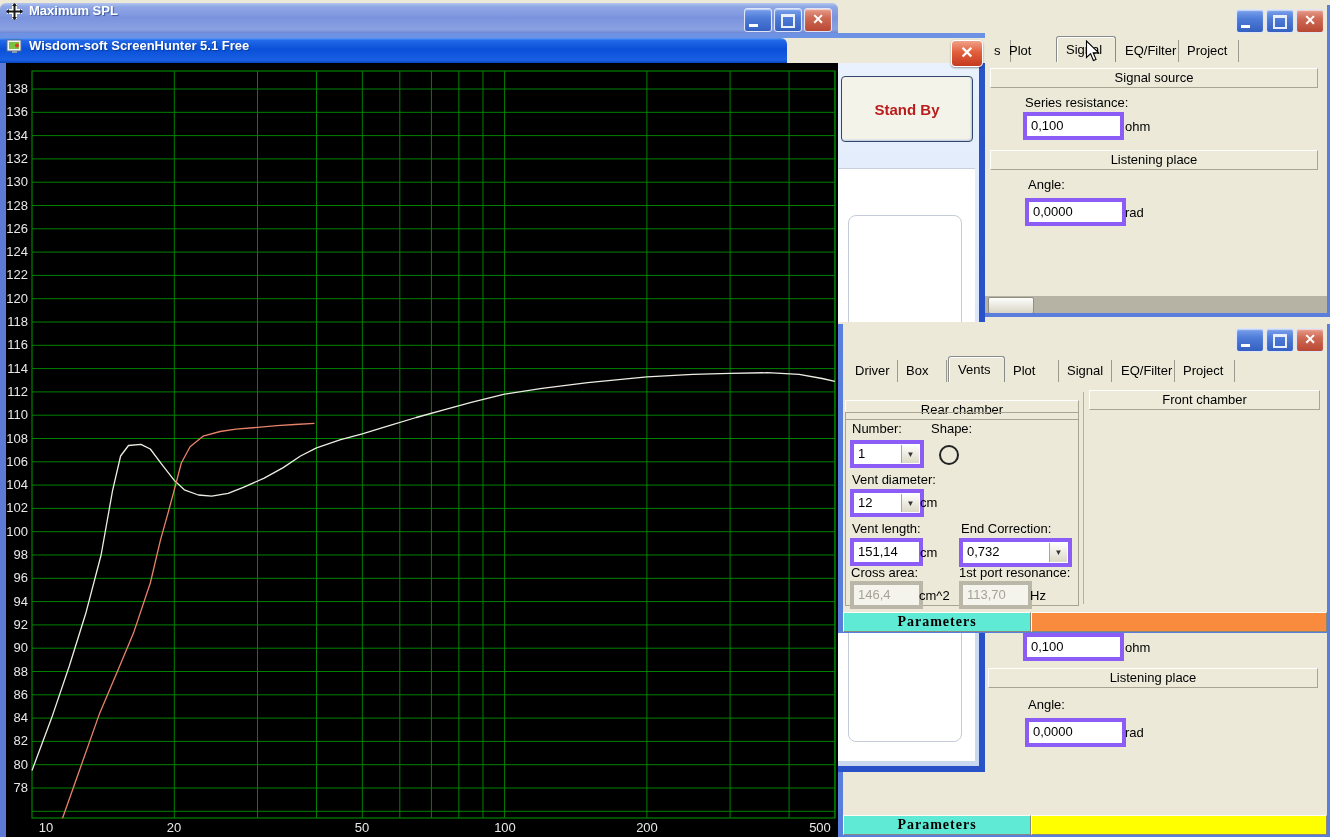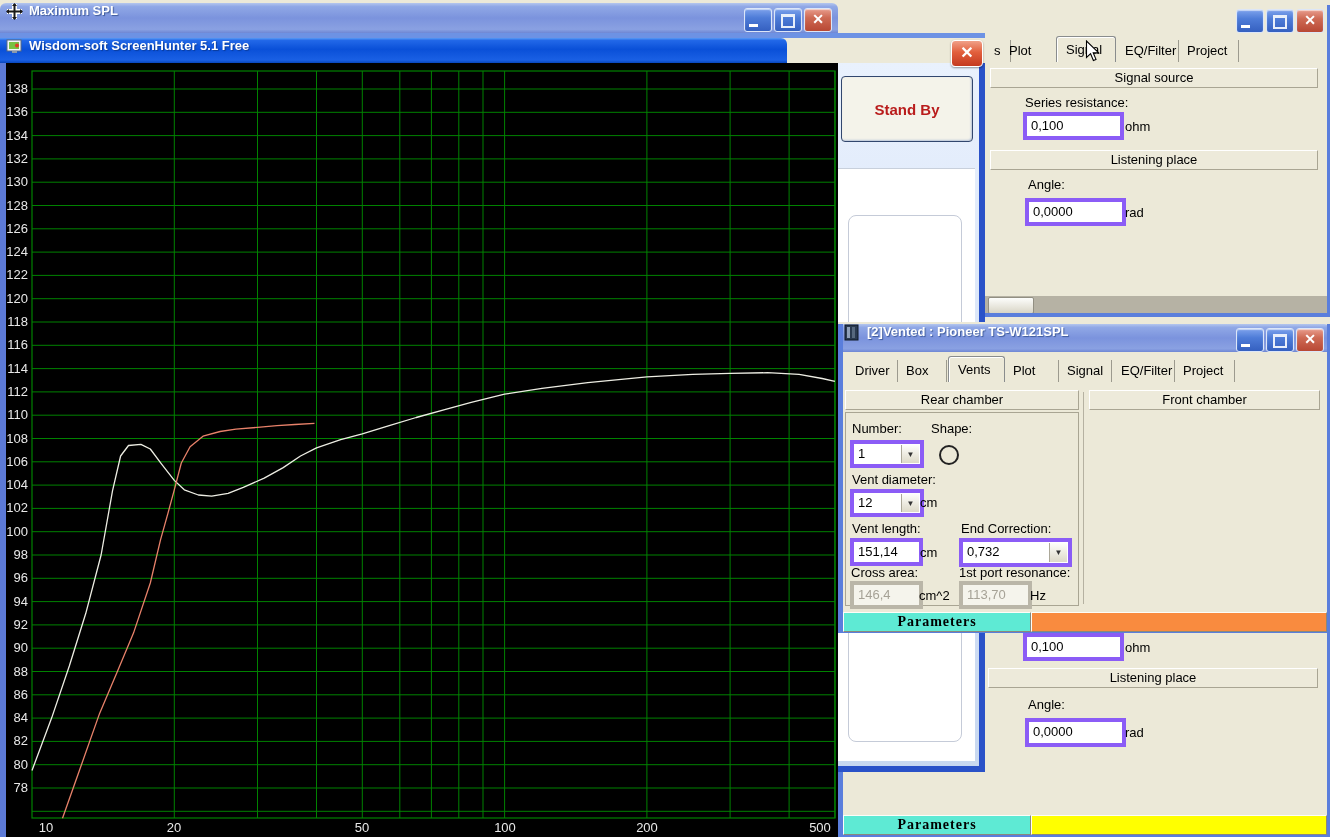--- a/index.html
+++ b/index.html
@@ -104,28 +104,20 @@
               box-shadow:inset -1px -1px 2px #B8C4D8;display:flex;align-items:center;justify-content:center">
     <span style="font-weight:bold;font-size:15px;color:#b91c1c">Stand By</span>
   </div>
   <div class="abs" style="left:0;top:105px;width:137px;height:592px;background:#FFFFFF;border-top:1px solid #C8D0DC"></div>
   <div class="abs" style="left:10px;top:152px;width:112px;height:525px;border:1px solid #C5CBD8;border-radius:8px;background:#FFFFFF"></div>
   <div class="abs" style="left:141px;top:0;width:6px;height:709px;background:#2A52C8"></div>
   <div class="abs" style="left:0;top:703px;width:147px;height:6px;background:#2A52C8"></div>
 </div>
 
 <div class="abs" style="left:838px;top:322px;width:492px;height:311px;background:#ECE9D8">
-  <div class="tbar inactive" style="left:0;top:2px;width:492px;height:28px">
-    <svg class="ticon" viewBox="0 0 17 17">
-        <rect x="1" y="1" width="13" height="15" fill="#2A3A50" stroke="#0E1826"></rect>
-        <rect x="3" y="3" width="3" height="11" fill="#8FA0B8"></rect>
-        <rect x="8" y="3" width="3" height="11" fill="#56687E"></rect>
-      </svg>
-    <span class="ttext">[2]Vented : Pioneer TS-W121SPL</span>
-  </div>
   <div class="wbtns" style="right:6px;top:6px">
     <div class="wbtn">
         <span class="mingl"></span>
       </div>
     <div class="wbtn">
         <span class="maxgl"></span>
       </div>
     <div class="wbtn close">
         <span class="xgl">✕</span>
       </div>
@@ -136,21 +128,21 @@
 </div>
 
 <div class="tab" style="left:846px;top:360px;width:33px">Driver</div>
 <div class="tab" style="left:897px;top:360px;width:31px">Box</div>
 <div class="tab active" style="left:948px;top:356px;width:37px">Vents</div>
 <div class="tab" style="left:1004px;top:360px;width:36px">Plot</div>
 <div class="tab" style="left:1058px;top:360px;width:35px">Signal</div>
 <div class="tab" style="left:1112px;top:360px;width:44px">EQ/Filter</div>
 <div class="tab" style="left:1174px;top:360px;width:42px">Project</div>
 
-<div class="ghdr" style="left:845px;top:390px;width:232px">Rear chamber</div>
+<div class="ghdr" style="left:845px;top:400px;width:232px">Rear chamber</div>
 <div class="ghdr" style="left:1089px;top:390px;width:229px">Front chamber</div>
 <div class="abs" style="left:1083px;top:392px;width:1px;height:212px;background:#B5B1A1"></div>
 <div class="groupbox" style="left:845px;top:412px;width:232px;height:192px"></div>
 
 <div class="lbl" style="left:852px;top:421px">Number:</div>
 <div class="lbl" style="left:931px;top:421px">Shape:</div>
 <div class="field" style="left:850px;top:440px;width:62px;height:20px">
   <span>1</span>
   <span class="combo-btn">▼</span>
 </div>

